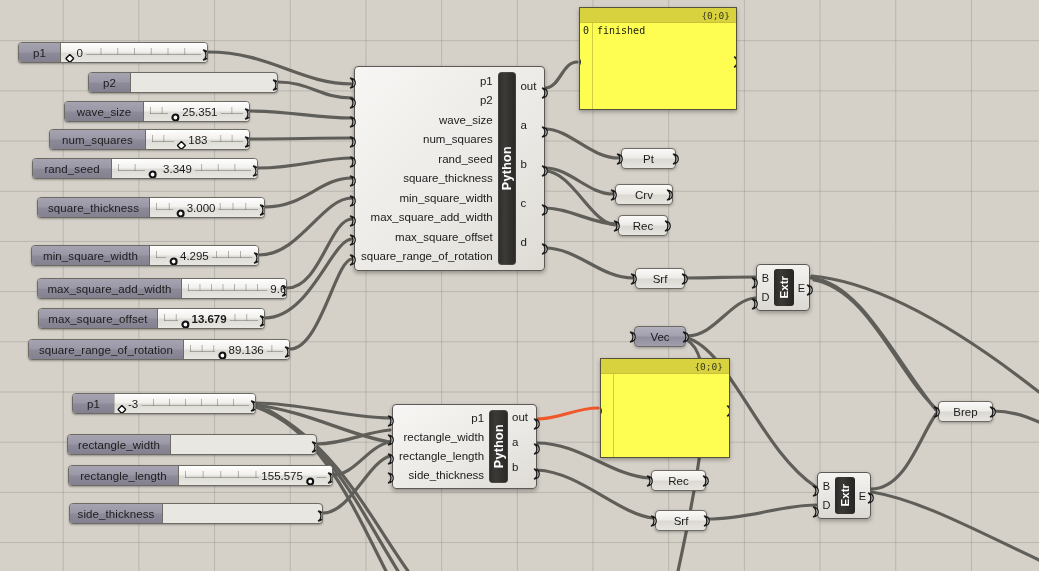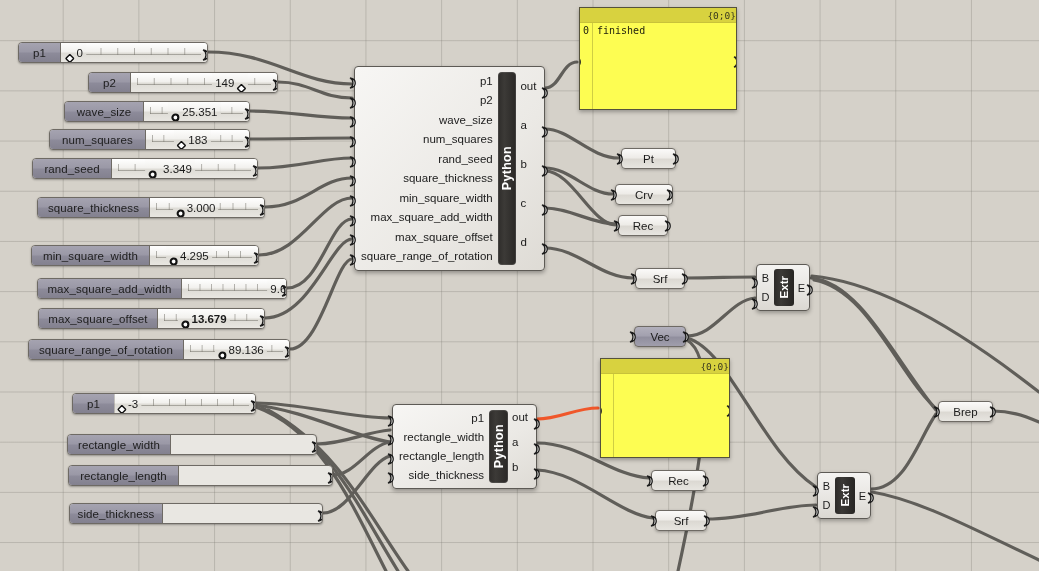--- a/index.html
+++ b/index.html
@@ -262,20 +262,21 @@
     box-shadow: 0 2px 4px rgba(0,0,0,0.30);
     z-index: 3;
     overflow: hidden;
   }
   .panel .phead {
     height: 14px;
     background: #d8d23f;
     display: flex;
     align-items: center;
     justify-content: flex-end;
+    padding-right: 6px;
     font-family: "DejaVu Sans Mono", monospace;
     font-size: 9.5px;
     color: #3a3a1e;
     border-bottom: 1px solid #c8c23a;
   }
   .panel .pbody {
     position: relative;
     height: calc(100% - 15px);
     font-family: "DejaVu Sans Mono", monospace;
     font-size: 10px;
@@ -390,29 +391,20 @@
               </svg></span>
             <span class="val">0</span>
           </div>
         </div>
         <span class="outport"><svg viewBox="0 0 10 12" width="10" height="12">
             <path d="M1,1 C8,2 8,10 1,11 C5,9 5,3 1,1 Z" fill="#f3f2ef" stroke="#1a1a1a" stroke-width="1.3"></path>
           </svg></span>
       </div>
       <div class="slider" style="left: 88px; top: 72px; width: 190px;">
         <div class="name" style="width: 27px;">p2</div>
-        <div class="track">
-          <div class="ticks"></div>
-          <div class="valwrap" style="left: 68%;">
-            <span class="val">149</span>
-            <span class="grip"><svg viewBox="0 0 10 10" width="9" height="9">
-                <path d="M5,0.6 L9.4,5 L5,9.4 L0.6,5 Z" fill="#ffffff" stroke="#111" stroke-width="1.6"></path>
-              </svg></span>
-          </div>
-        </div>
         <span class="outport"><svg viewBox="0 0 10 12" width="10" height="12">
             <path d="M1,1 C8,2 8,10 1,11 C5,9 5,3 1,1 Z" fill="#f3f2ef" stroke="#1a1a1a" stroke-width="1.3"></path>
           </svg></span>
       </div>
       <div class="slider" style="left: 64px; top: 101px; width: 186px;">
         <div class="name" style="width: 64px;">wave_size</div>
         <div class="track">
           <div class="ticks"></div>
           <div class="valwrap" style="left: 48%;">
             <span class="grip"><svg viewBox="0 0 10 10" width="9" height="9">
@@ -546,20 +538,29 @@
           </svg></span>
       </div>
       <div class="slider" style="left: 67px; top: 434px; width: 250px;">
         <div class="name" style="width: 88px;">rectangle_width</div>
         <span class="outport"><svg viewBox="0 0 10 12" width="10" height="12">
             <path d="M1,1 C8,2 8,10 1,11 C5,9 5,3 1,1 Z" fill="#f3f2ef" stroke="#1a1a1a" stroke-width="1.3"></path>
           </svg></span>
       </div>
       <div class="slider" style="left: 68px; top: 465px; width: 265px;">
         <div class="name" style="width: 95px;">rectangle_length</div>
+        <div class="track">
+          <div class="ticks"></div>
+          <div class="valwrap" style="left: 71%;">
+            <span class="val">155.575</span>
+            <span class="grip"><svg viewBox="0 0 10 10" width="9" height="9">
+                <circle cx="5" cy="5" r="3.3" fill="#ffffff" stroke="#111" stroke-width="2.4"></circle>
+              </svg></span>
+          </div>
+        </div>
         <span class="outport"><svg viewBox="0 0 10 12" width="10" height="12">
             <path d="M1,1 C8,2 8,10 1,11 C5,9 5,3 1,1 Z" fill="#f3f2ef" stroke="#1a1a1a" stroke-width="1.3"></path>
           </svg></span>
       </div>
       <div class="slider" style="left: 69px; top: 503px; width: 254px;">
         <div class="name" style="width: 78px;">side_thickness</div>
         <span class="outport"><svg viewBox="0 0 10 12" width="10" height="12">
             <path d="M1,1 C8,2 8,10 1,11 C5,9 5,3 1,1 Z" fill="#f3f2ef" stroke="#1a1a1a" stroke-width="1.3"></path>
           </svg></span>
       </div>

